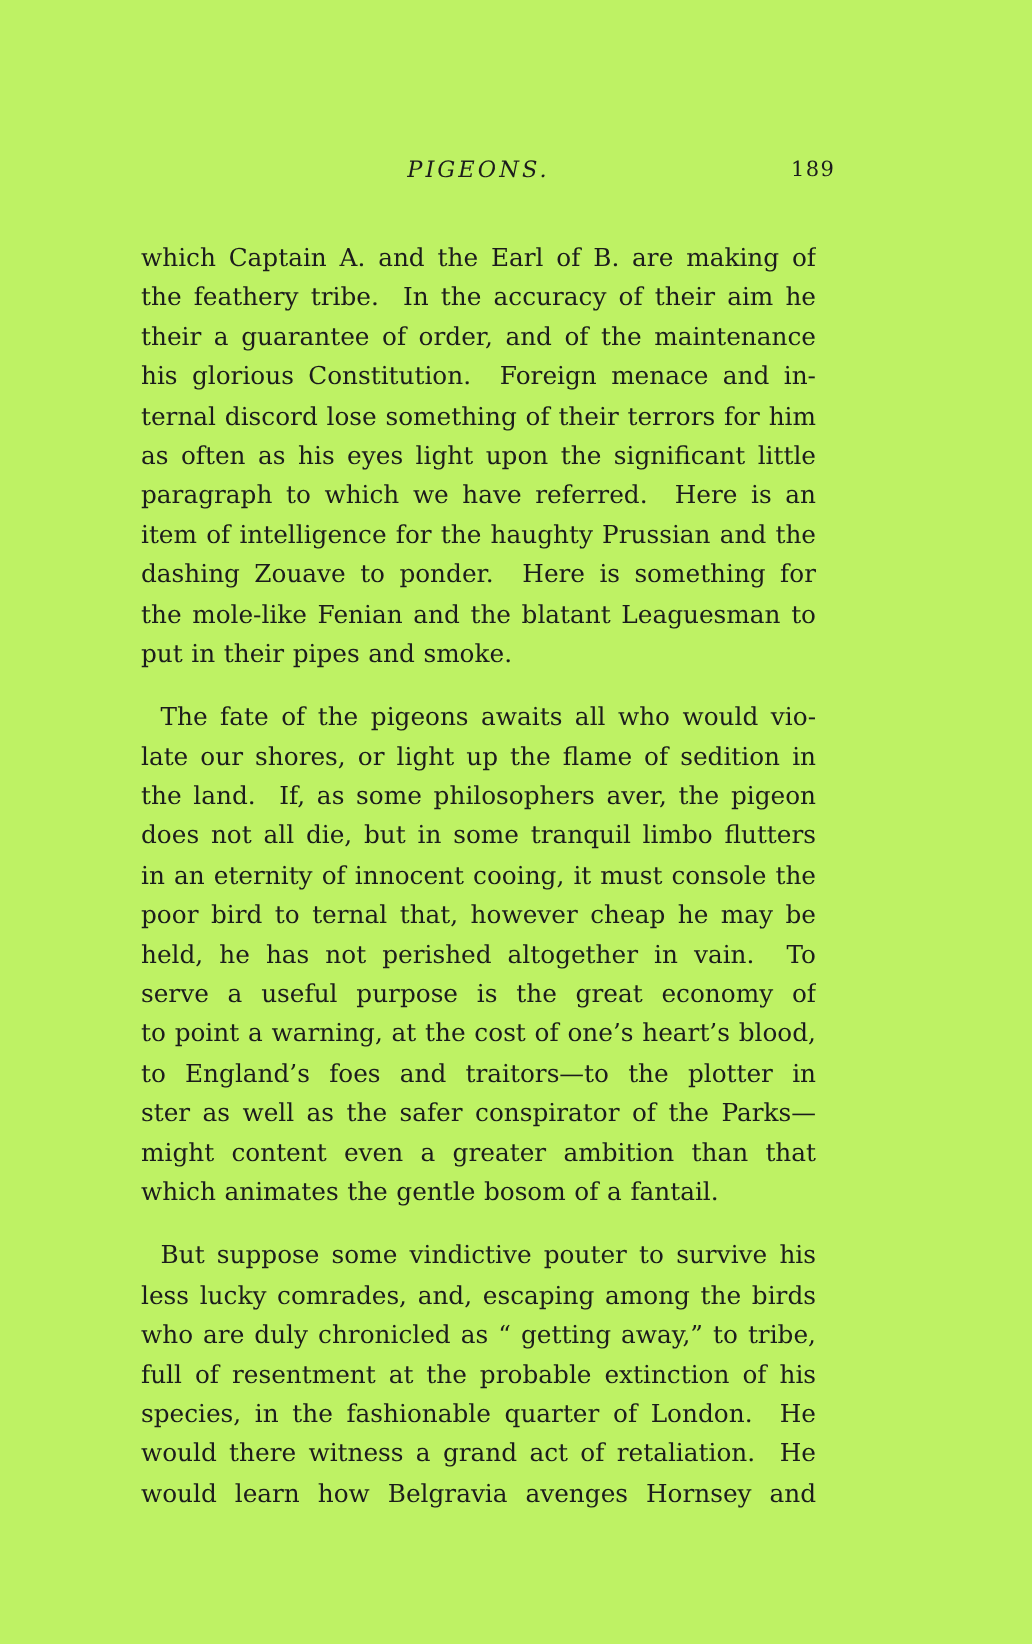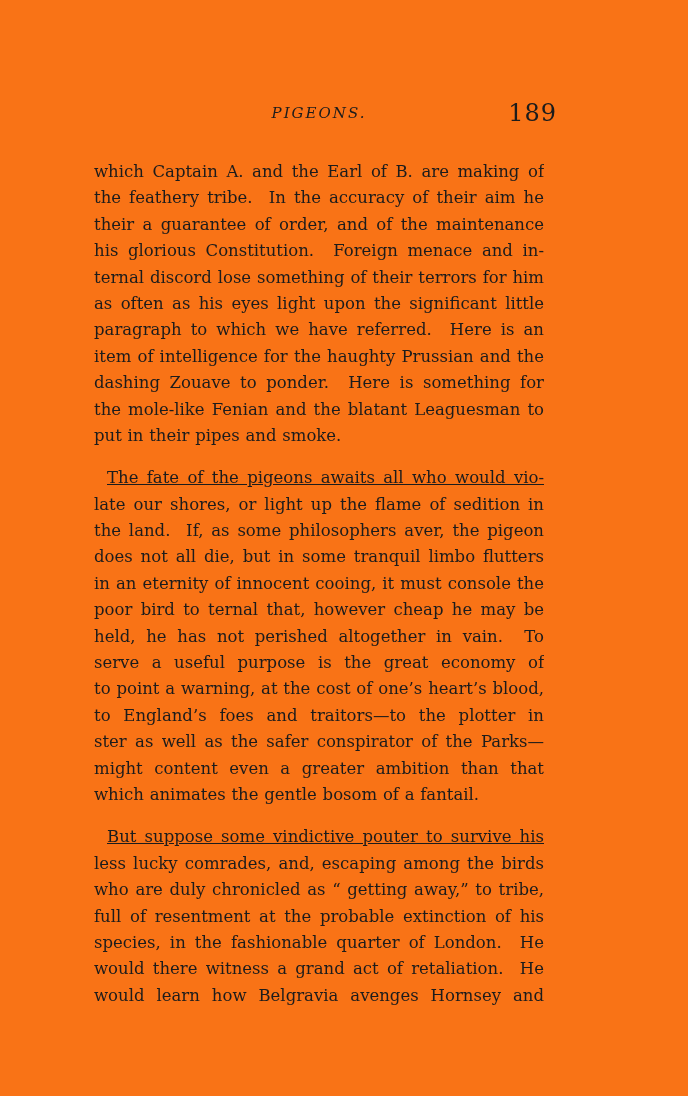--- a/index.html
+++ b/index.html
@@ -1,20 +1,20 @@
 <!DOCTYPE html>
 <html><head>
 <meta charset="utf-8">
 <style>
   html, body { margin: 0; padding: 0; background: #ffffff; }
   .page {
     position: relative;
     width: 688px;
     height: 1096px;
-    background: #f97316;
+    background: #bef264;
     color: #1c1c1c;
     font-family: "DejaVu Serif", serif;
     overflow: hidden;
   }
   .running-header {
     position: absolute;
     top: 101px;
     left: 78px;
     width: 482px;
     height: 24px;
@@ -23,21 +23,21 @@
     text-align: center;
     font-style: italic;
     font-size: 15px;
     letter-spacing: 2px;
     line-height: 24px;
   }
   .page-number {
     position: absolute;
     right: 3px;
     top: 0;
-    font-size: 24px;
+    font-size: 14px;
     letter-spacing: 1px;
     line-height: 24px;
   }
   .text-block {
     position: absolute;
     top: 143px;
     left: 78px;
     width: 482px;
     font-size: 16.5px;
     line-height: 26.4px;
@@ -45,21 +45,21 @@
   }
   .paragraph { margin: 16px; padding: 0; }
   .line {
     text-align: justify;
     text-align-last: justify;
     height: 26.4px;
     overflow: hidden;
     white-space: normal;
   }
   .line.flush-last { text-align-last: left; }
-  .line.indent { text-indent: 13px; text-decoration: underline; }
+  .line.indent { text-indent: 13px; }
   .italic { }
 </style>
 </head>
 <body>
 
 <div class="page">
   <div class="running-header">
     <div class="header-title">PIGEONS.</div>
     <div class="page-number">189</div>
   </div>

